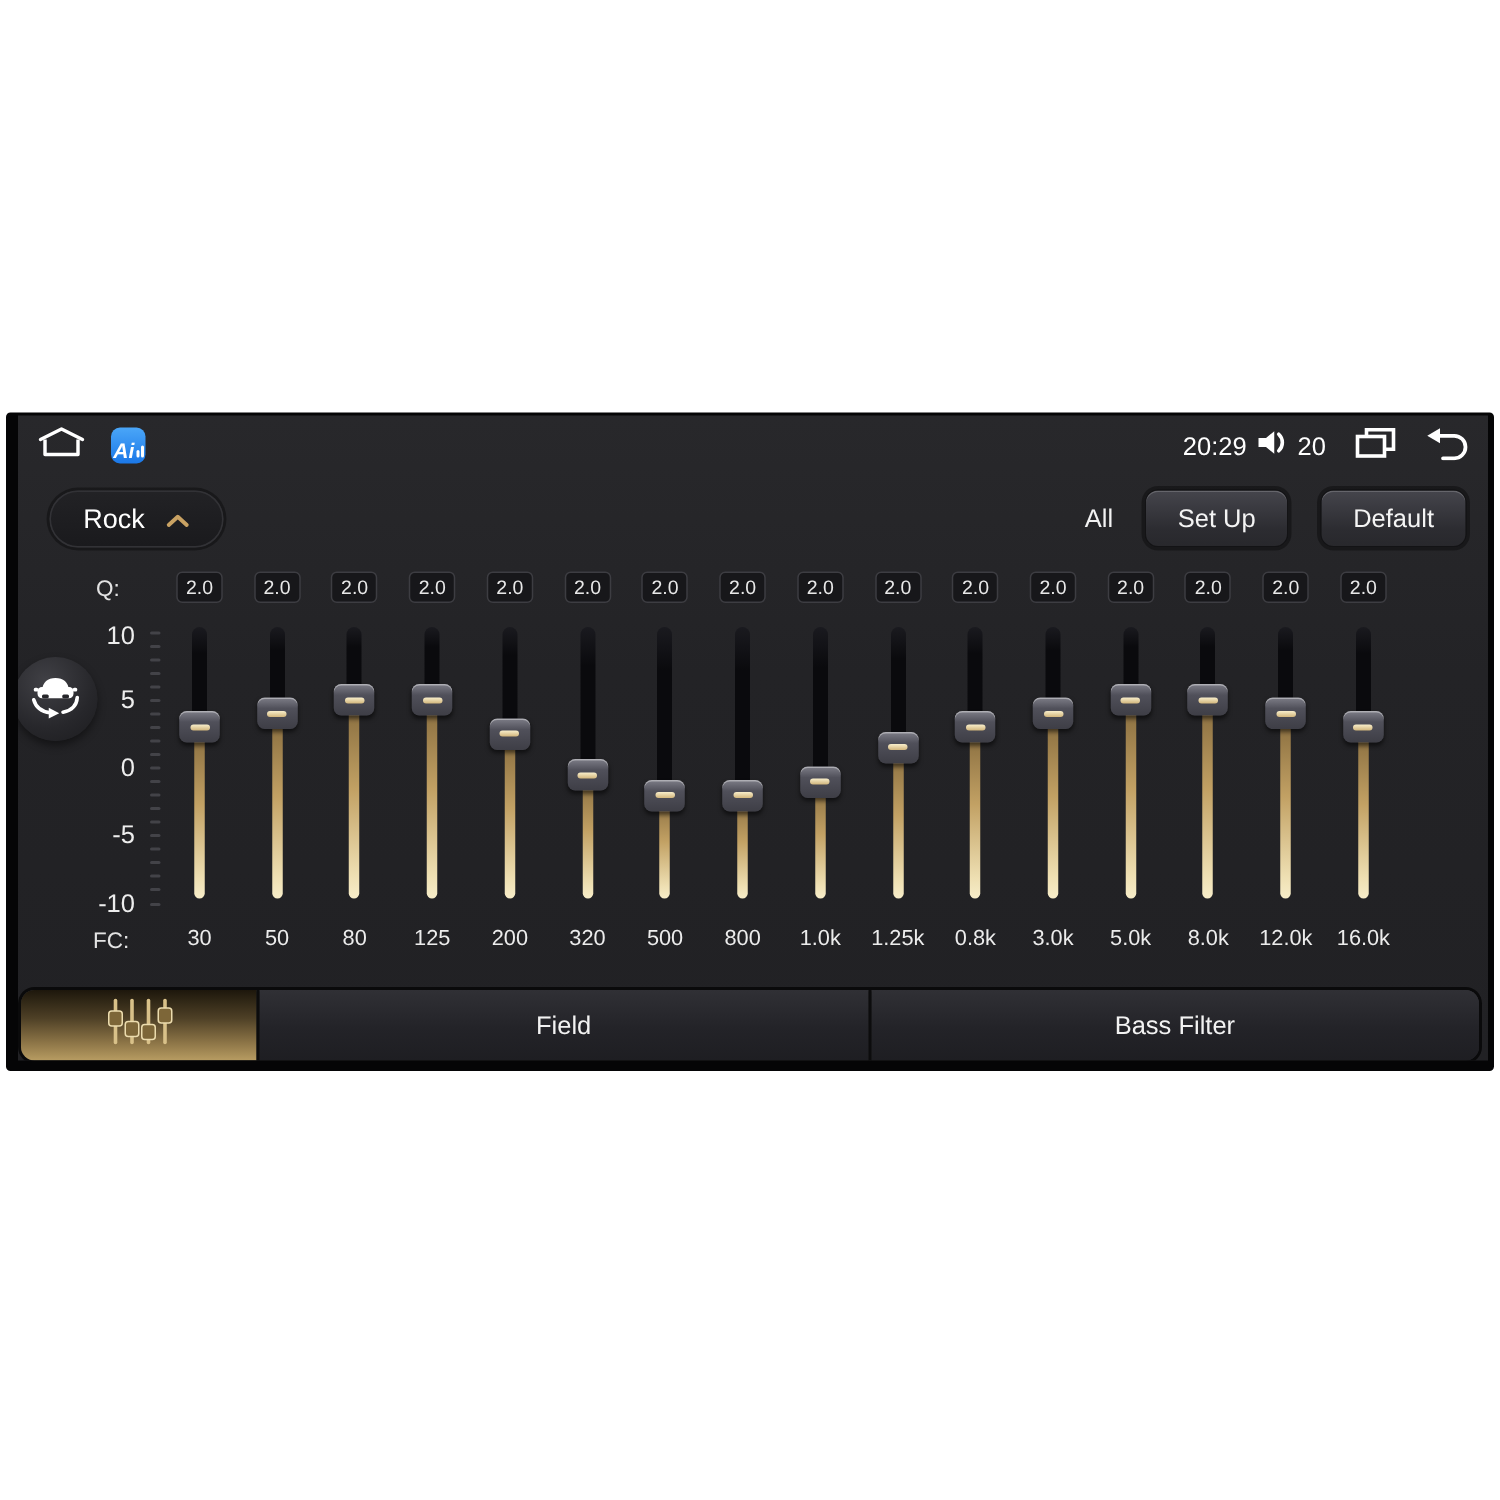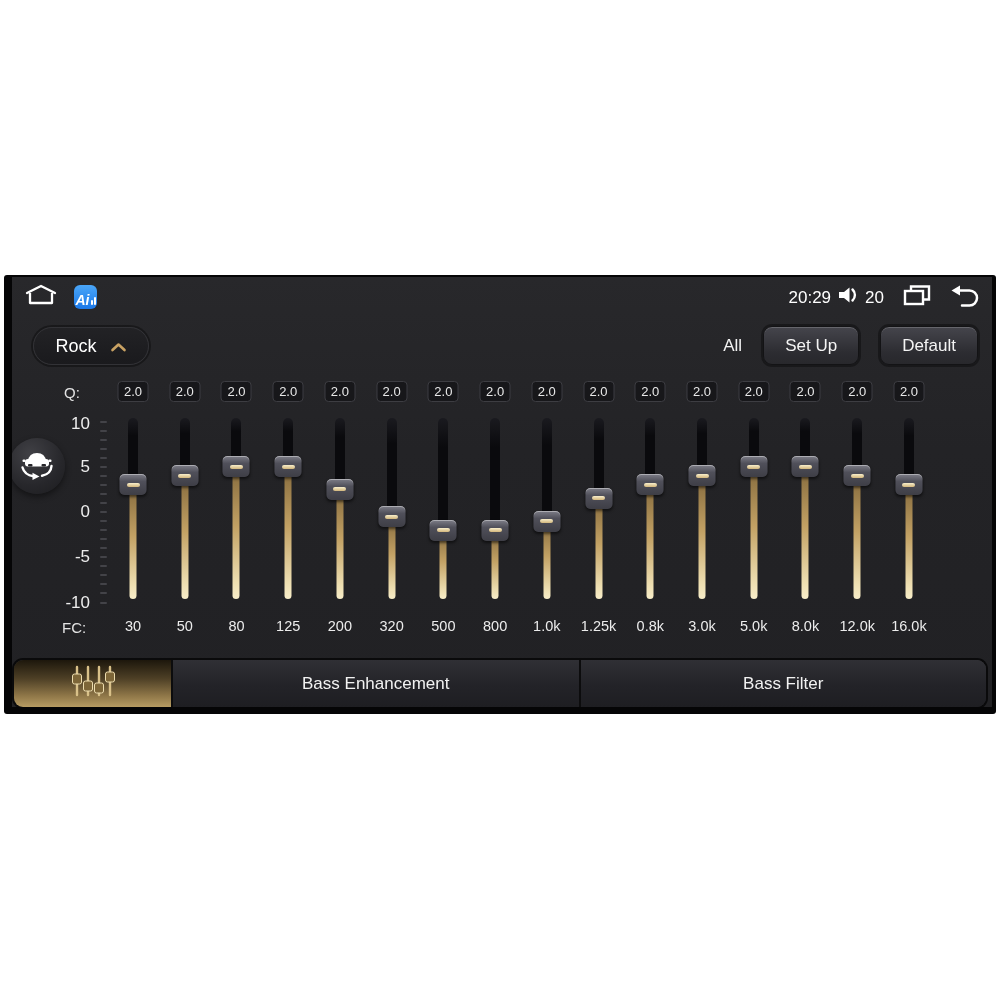--- a/index.html
+++ b/index.html
@@ -290,21 +290,21 @@
                 <rect x="2.5" y="10" width="9" height="10" rx="2" fill="#7d6638" stroke="#ecdcae" stroke-width="1"></rect>
                 <line x1="18" y1="3" x2="18" y2="31" stroke="#d9c189" stroke-width="2.4" stroke-linecap="round"></line>
                 <rect x="13.5" y="17" width="9" height="10" rx="2" fill="#7d6638" stroke="#ecdcae" stroke-width="1"></rect>
                 <line x1="29" y1="3" x2="29" y2="31" stroke="#d9c189" stroke-width="2.4" stroke-linecap="round"></line>
                 <rect x="24.5" y="19" width="9" height="10" rx="2" fill="#7d6638" stroke="#ecdcae" stroke-width="1"></rect>
                 <line x1="40" y1="3" x2="40" y2="31" stroke="#d9c189" stroke-width="2.4" stroke-linecap="round"></line>
                 <rect x="35.5" y="8" width="9" height="10" rx="2" fill="#7d6638" stroke="#ecdcae" stroke-width="1"></rect>
               </svg></span>
           </div>
           <div class="tab">
-            <span>Bass Enhancement</span>
+            <span>Field</span>
           </div>
           <div class="tab">
             <span>Bass Filter</span>
           </div>
         </div>
 
     </div>
   </div>
 </div>
 

